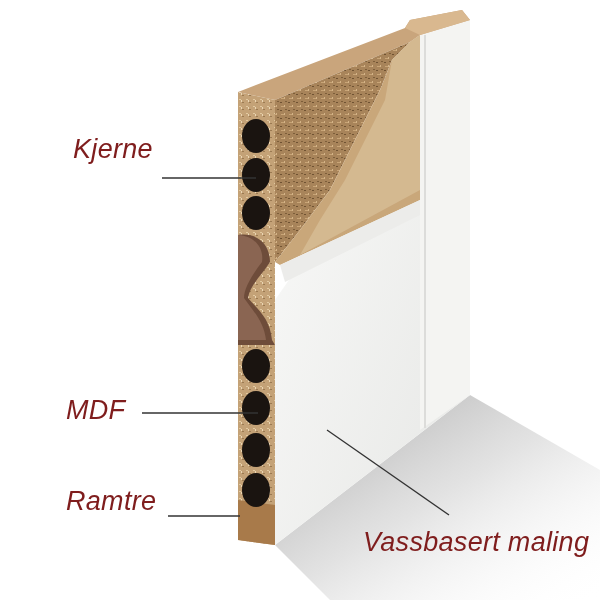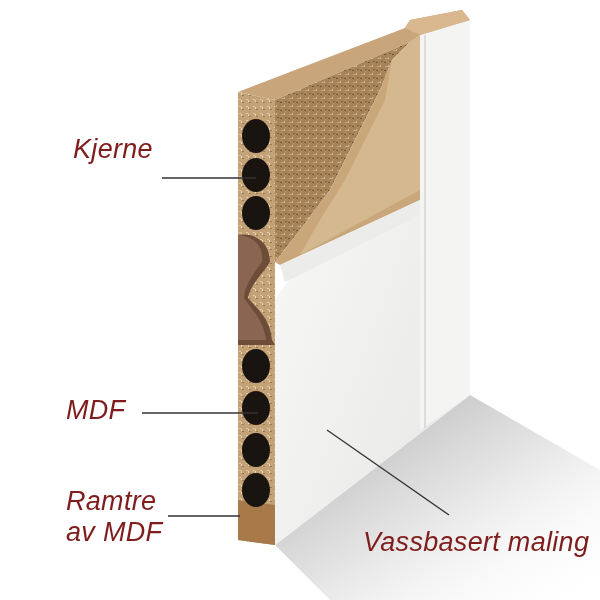--- a/index.html
+++ b/index.html
@@ -89,19 +89,18 @@
   <div class="label center" style="left:58px; top:134px; width:110px;">
     <span>Kjerne</span>
   </div>
 
   <div class="label" style="left:66px; top:395px;">
     <span>MDF</span>
   </div>
 
   <div class="label" style="left:66px; top:486px;">
     <span>Ramtre</span>
-    <span>av MDF</span>
   </div>
 
   <div class="label" style="left:363px; top:527px;">
     <span>Vassbasert maling</span>
   </div>
 </div>
 
 </body></html>

